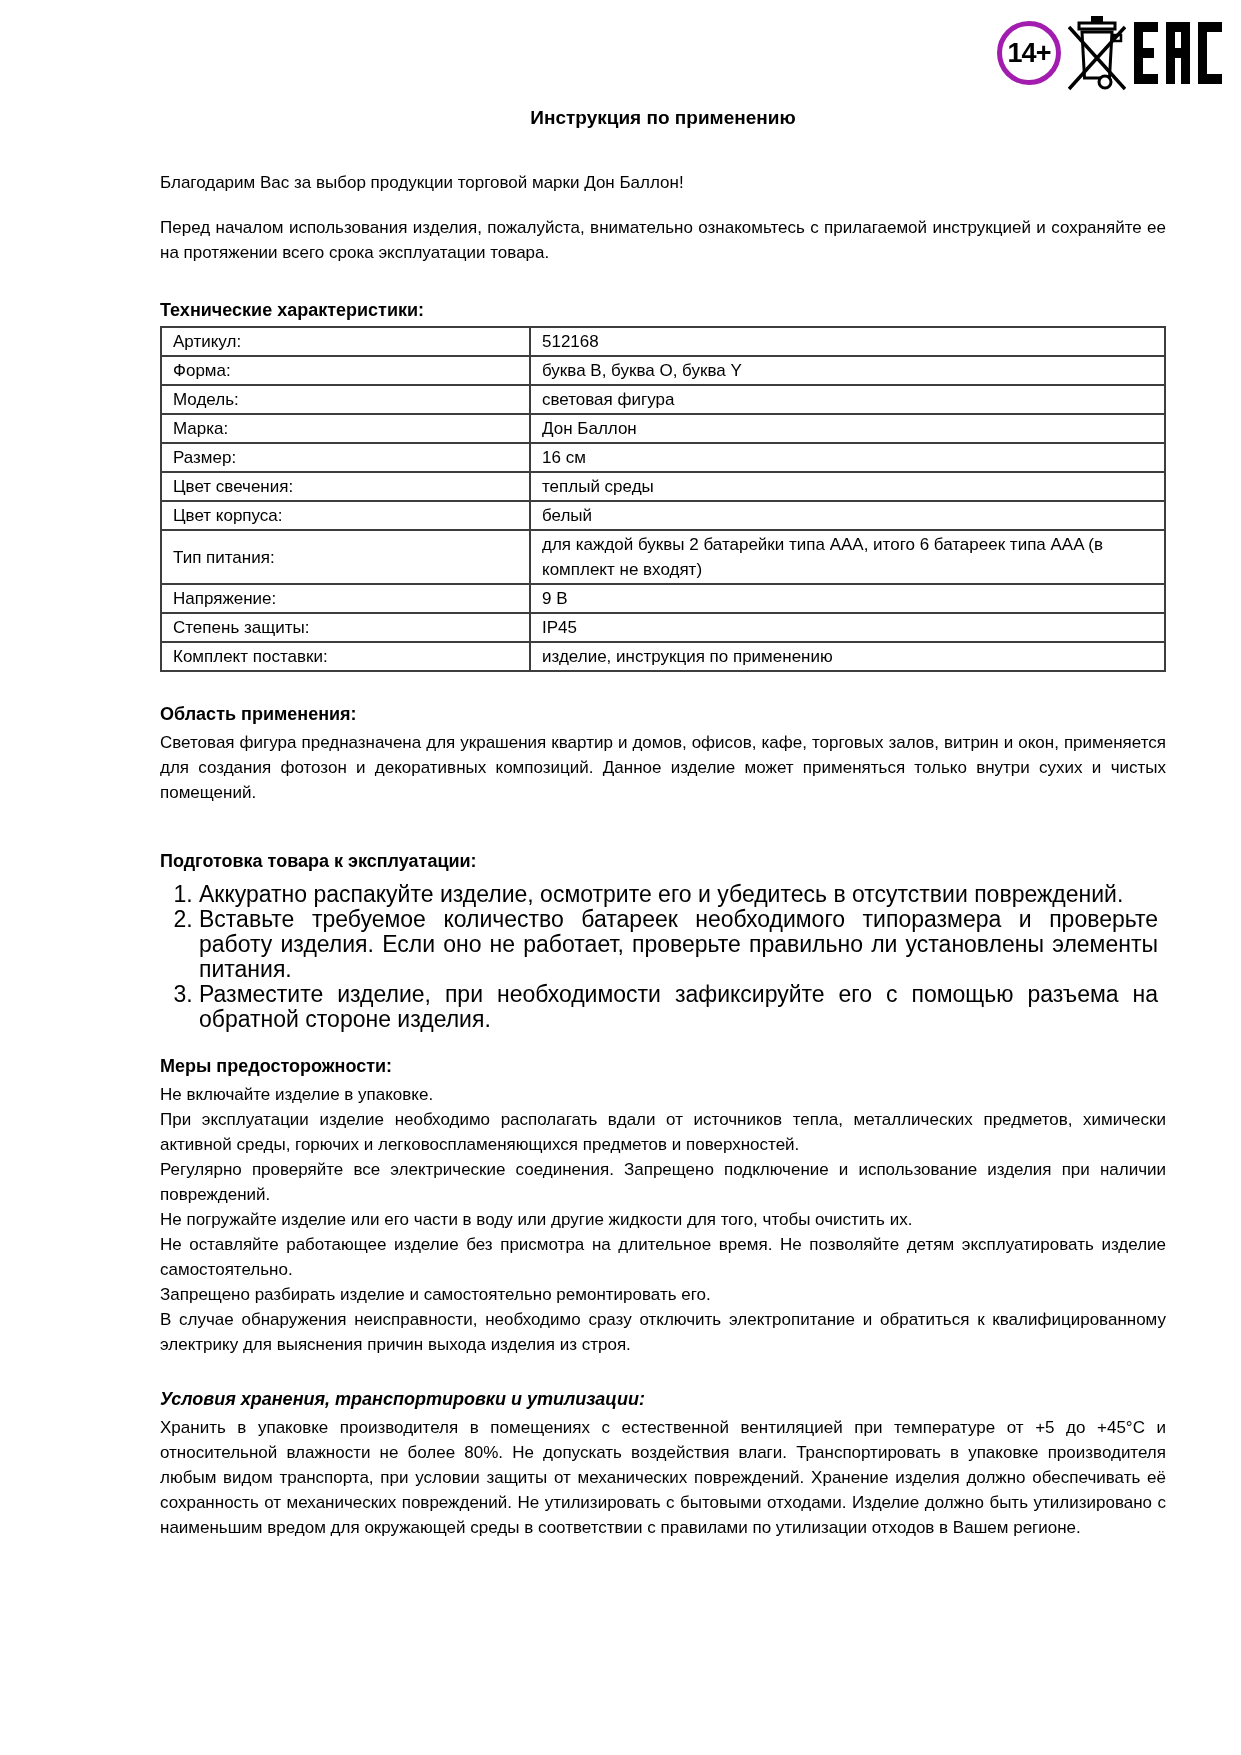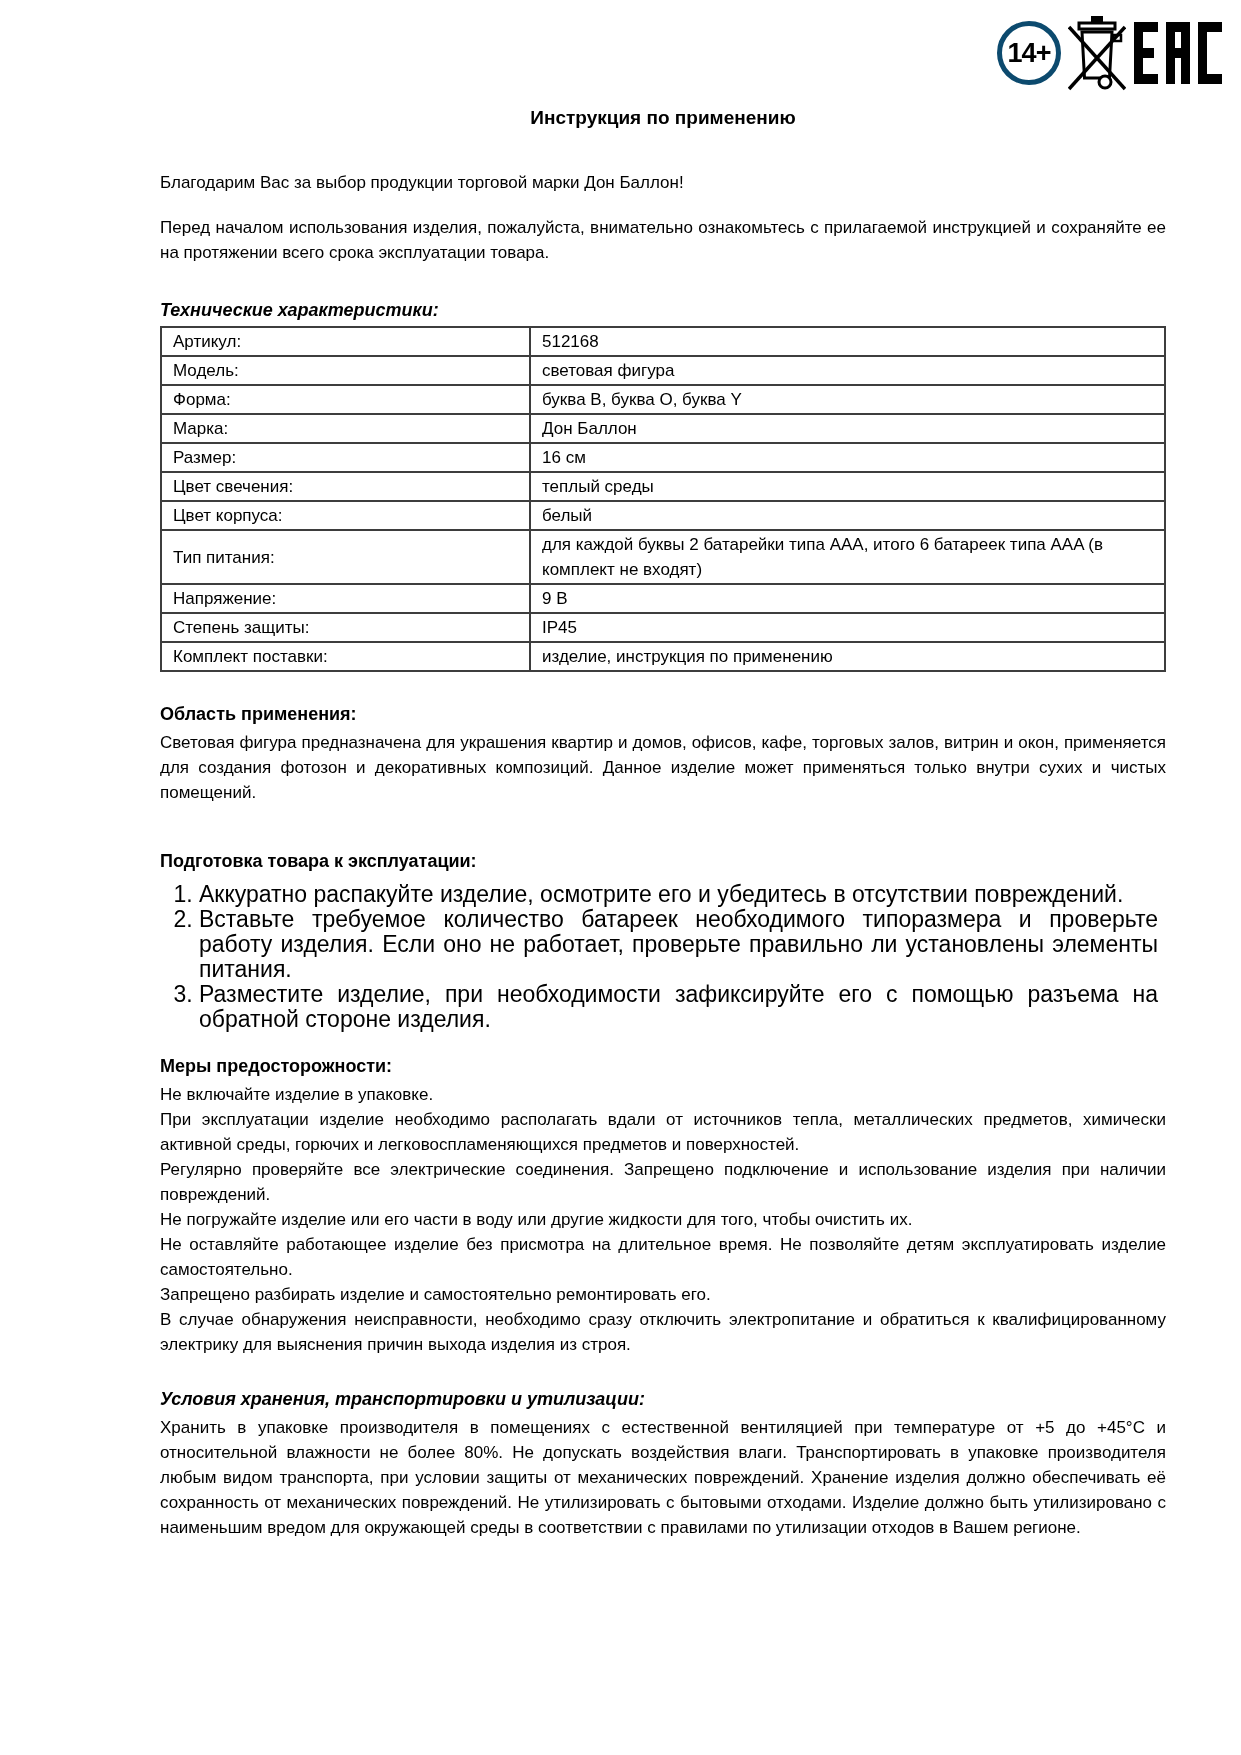--- a/index.html
+++ b/index.html
@@ -19,21 +19,21 @@
   }
   
   .badges {
     position: absolute;
     top: 14px; right: 18px;
     display: flex; align-items: center; gap: 7px;
     height: 78px;
   }
   .age-badge {
     width: 64px; height: 64px;
-    border: 5px solid #0c4a6e; border-radius: 50%;
+    border: 5px solid #a21caf; border-radius: 50%;
     display: flex; align-items: center; justify-content: center;
     font-size: 27px; font-weight: bold; letter-spacing: -1px;
   }
   
   .doc-title {
     margin-top: 104px;
     text-align: center;
     font-size: 19px; font-weight: bold; line-height: 28px;
   }
   .doc-subtitle {
@@ -44,21 +44,21 @@
   p.body-text {
     font-size: 17px; line-height: 25px;
     text-align: justify;
   }
   .intro-1 { margin-top: 38px; }
   .intro-2 { margin-top: 20px; }
   h3.section-heading {
     font-size: 18px; font-weight: bold; line-height: 25px;
     margin-bottom: 3px;
   }
-  .specs-heading   { margin-top: 33px; font-style: italic; }
+  .specs-heading   { margin-top: 33px; }
   .application-heading { margin-top: 30px; }
   .preparation-heading { margin-top: 44px; }
   .precautions-heading { margin-top: 22px; }
   .storage-heading { margin-top: 30px; font-style: italic; }
   
   table.specs {
     border-collapse: collapse;
     width: 100%;
     table-layout: fixed;
     border-radius: 12px;
@@ -119,26 +119,26 @@
   <p class="body-text intro-2">Перед началом использования изделия, пожалуйста, внимательно ознакомьтесь с прилагаемой инструкцией и сохраняйте ее на протяжении всего срока эксплуатации товара.</p>
 
   <h3 class="section-heading specs-heading">Технические характеристики:</h3>
   <table class="specs">
     <tbody>
       <tr>
         <td class="label-col">Артикул:</td>
         <td>512168</td>
       </tr>
       <tr>
+        <td class="label-col">Форма:</td>
+        <td>буква B, буква O, буква Y</td>
+      </tr>
+      <tr>
         <td class="label-col">Модель:</td>
         <td>световая фигура</td>
-      </tr>
-      <tr>
-        <td class="label-col">Форма:</td>
-        <td>буква B, буква O, буква Y</td>
       </tr>
       <tr>
         <td class="label-col">Марка:</td>
         <td>Дон Баллон</td>
       </tr>
       <tr>
         <td class="label-col">Размер:</td>
         <td>16 см</td>
       </tr>
       <tr>

